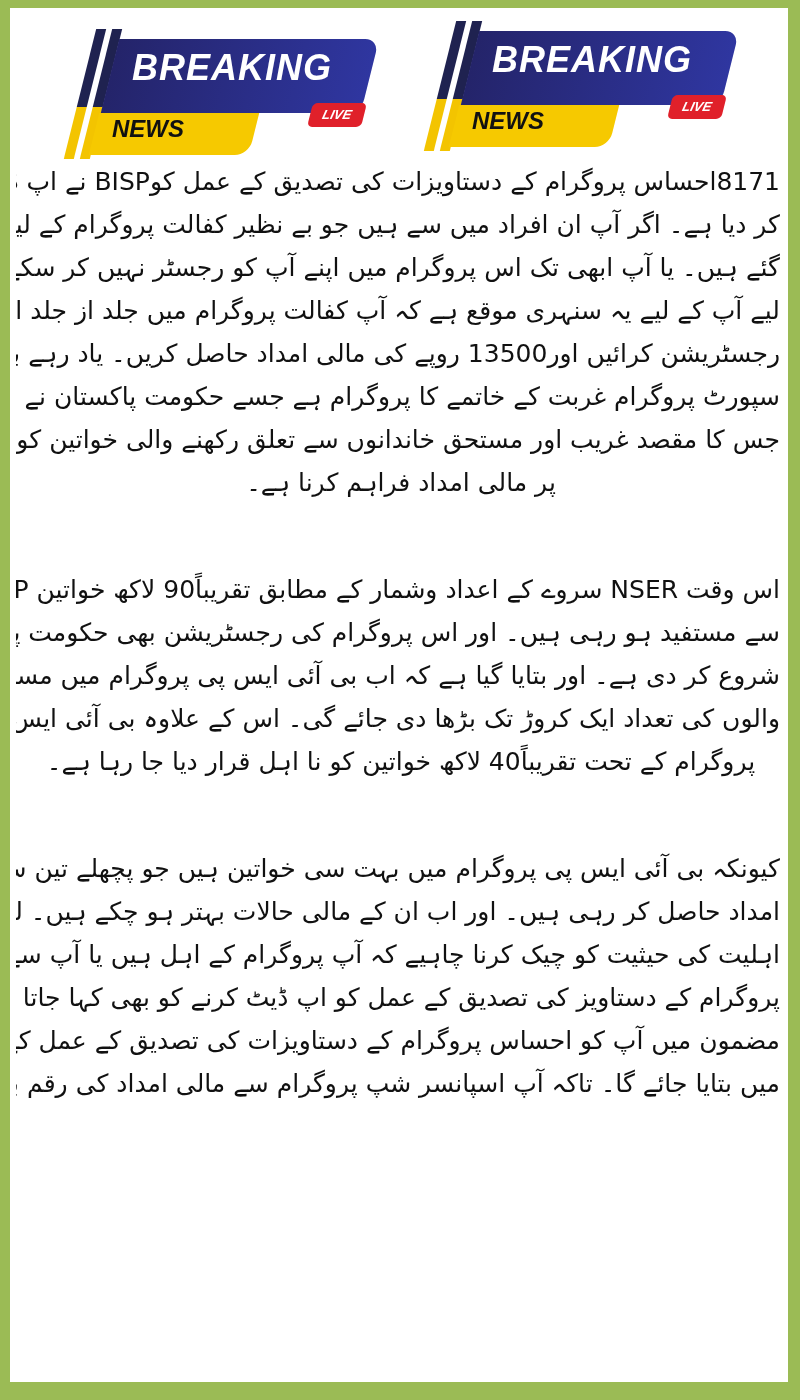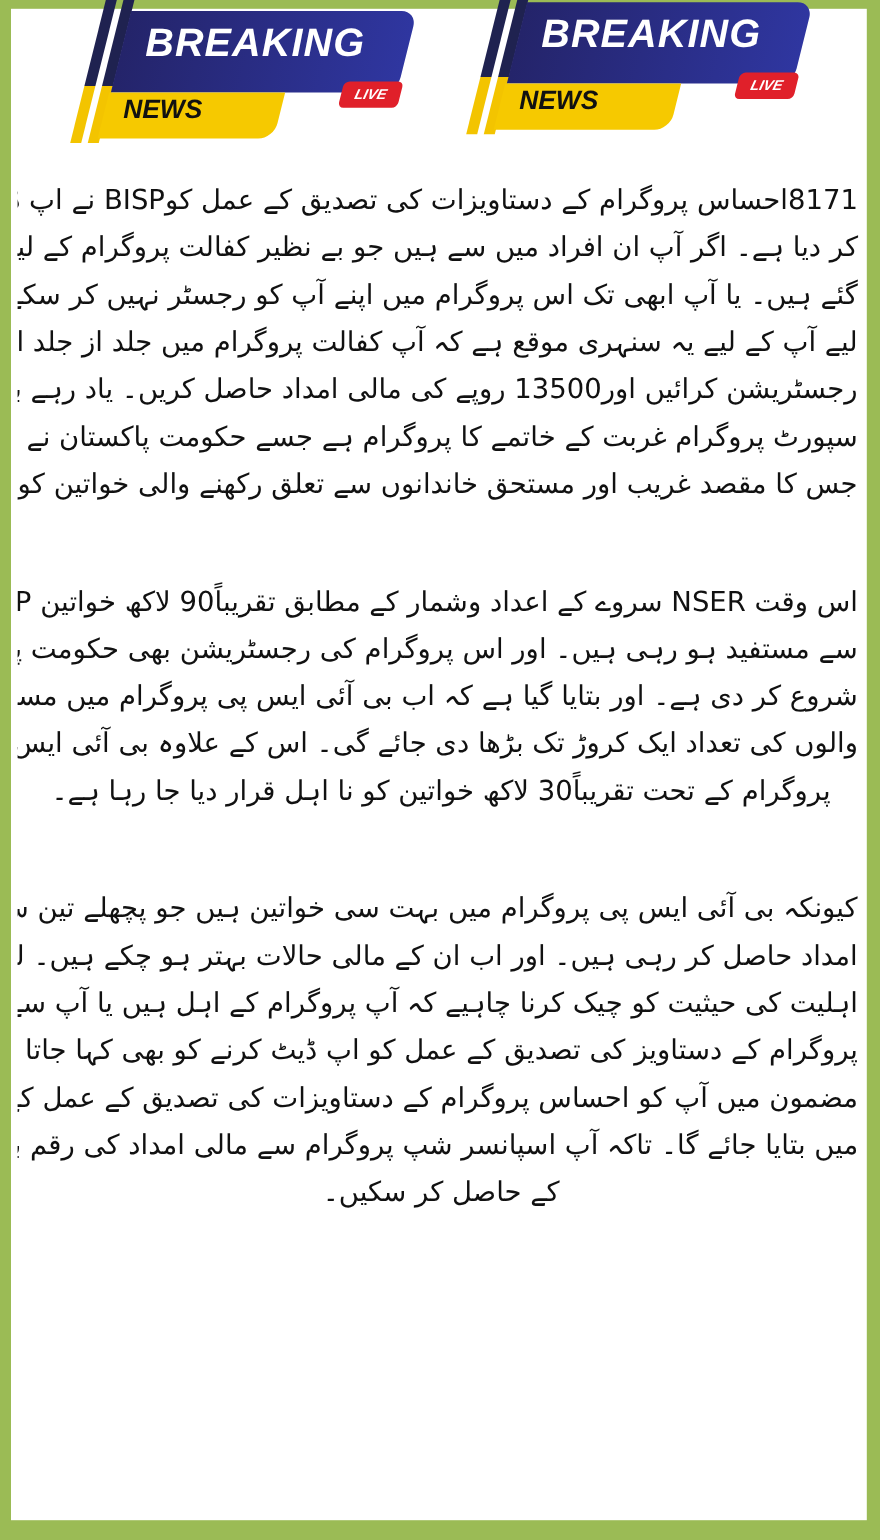--- a/index.html
+++ b/index.html
@@ -6,21 +6,21 @@
   body {
     width:800px; height:1400px; overflow:hidden;
     background:#9bbb55;
     font-family:"DejaVu Sans", sans-serif;
   }
   .frame {
     position:absolute; left:10px; top:8px; width:778px; height:1374px;
     background:#ffffff;
   }
   
-  .banner { position:absolute; width:300px; height:130px; }
+  .banner { position:absolute; width:300px; height:130px;margin-top:29px; }
   .banner.left  { left:40px;  top:0px; }
   .banner.right { left:400px; top:-8px; }
   .b-stripe { position:absolute; top:0; width:10px; height:130px; transform:skewX(-14deg); }
   .b-stripe.s1 { left:40px; background:linear-gradient(#1f2250 0 60%, #f3c400 60% 100%); }
   .b-stripe.s2 { left:56px; background:linear-gradient(#1f2250 0 60%, #f3c400 60% 100%); }
   .b-blue {
     position:absolute; left:70px; top:10px; width:260px; height:74px;
     background:linear-gradient(90deg,#24246a,#2f36a0);
     border-radius:0 14px 14px 0;
     transform:skewX(-14deg);
@@ -91,32 +91,32 @@
 
 <div class="article">
   <div class="para p1">
     <span class="line">8171احساس پروگرام کے دستاویزات کی تصدیق کے عمل کوBISP نے اپ ڈیٹ</span>
     <span class="line">کر دیا ہے۔ اگر آپ ان افراد میں سے ہیں جو بے نظیر کفالت پروگرام کے لیے نا اہل ہو</span>
     <span class="line">گئے ہیں۔ یا آپ ابھی تک اس پروگرام میں اپنے آپ کو رجسٹر نہیں کر سکے ہیں۔ اس</span>
     <span class="line">لیے آپ کے لیے یہ سنہری موقع ہے کہ آپ کفالت پروگرام میں جلد از جلد اپنی</span>
     <span class="line">رجسٹریشن کرائیں اور13500 روپے کی مالی امداد حاصل کریں۔ یاد رہے بے نظیر انکم</span>
     <span class="line">سپورٹ پروگرام غربت کے خاتمے کا پروگرام ہے جسے حکومت پاکستان نے بنایا ہے۔</span>
     <span class="line">جس کا مقصد غریب اور مستحق خاندانوں سے تعلق رکھنے والی خواتین کو سہ ماہی بنیادوں</span>
+    <span class="line center">پر مالی امداد فراہم کرنا ہے۔</span>
   </div>
 
   <div class="para p2">
     <span class="line">اس وقت NSER سروے کے اعداد وشمار کے مطابق تقریباً90 لاکھ خواتین PISP</span>
     <span class="line">سے مستفید ہو رہی ہیں۔ اور اس پروگرام کی رجسٹریشن بھی حکومت پاکستان نے</span>
     <span class="line">شروع کر دی ہے۔ اور بتایا گیا ہے کہ اب بی آئی ایس پی پروگرام میں مستفید ہونے</span>
     <span class="line">والوں کی تعداد ایک کروڑ تک بڑھا دی جائے گی۔ اس کے علاوہ بی آئی ایس پی</span>
-    <span class="line center">پروگرام کے تحت تقریباً30 لاکھ خواتین کو نا اہل قرار دیا جا رہا ہے۔</span>
+    <span class="line center">پروگرام کے تحت تقریباً40 لاکھ خواتین کو نا اہل قرار دیا جا رہا ہے۔</span>
   </div>
 
   <div class="para p3">
     <span class="line">کیونکہ بی آئی ایس پی پروگرام میں بہت سی خواتین ہیں جو پچھلے تین سالوں سے مالی</span>
     <span class="line">امداد حاصل کر رہی ہیں۔ اور اب ان کے مالی حالات بہتر ہو چکے ہیں۔ لہذا آپ کو اپنی</span>
     <span class="line">اہلیت کی حیثیت کو چیک کرنا چاہیے کہ آپ پروگرام کے اہل ہیں یا آپ سے احساس</span>
     <span class="line">پروگرام کے دستاویز کی تصدیق کے عمل کو اپ ڈیٹ کرنے کو بھی کہا جاتا ہے۔ اس</span>
     <span class="line">مضمون میں آپ کو احساس پروگرام کے دستاویزات کی تصدیق کے عمل کے بارے</span>
     <span class="line">میں بتایا جائے گا۔ تاکہ آپ اسپانسر شپ پروگرام سے مالی امداد کی رقم بغیر کسی پریشانی</span>
-    <span class="line center">کے حاصل کر سکیں۔</span>
   </div>
 </div>
 
 </body></html>

